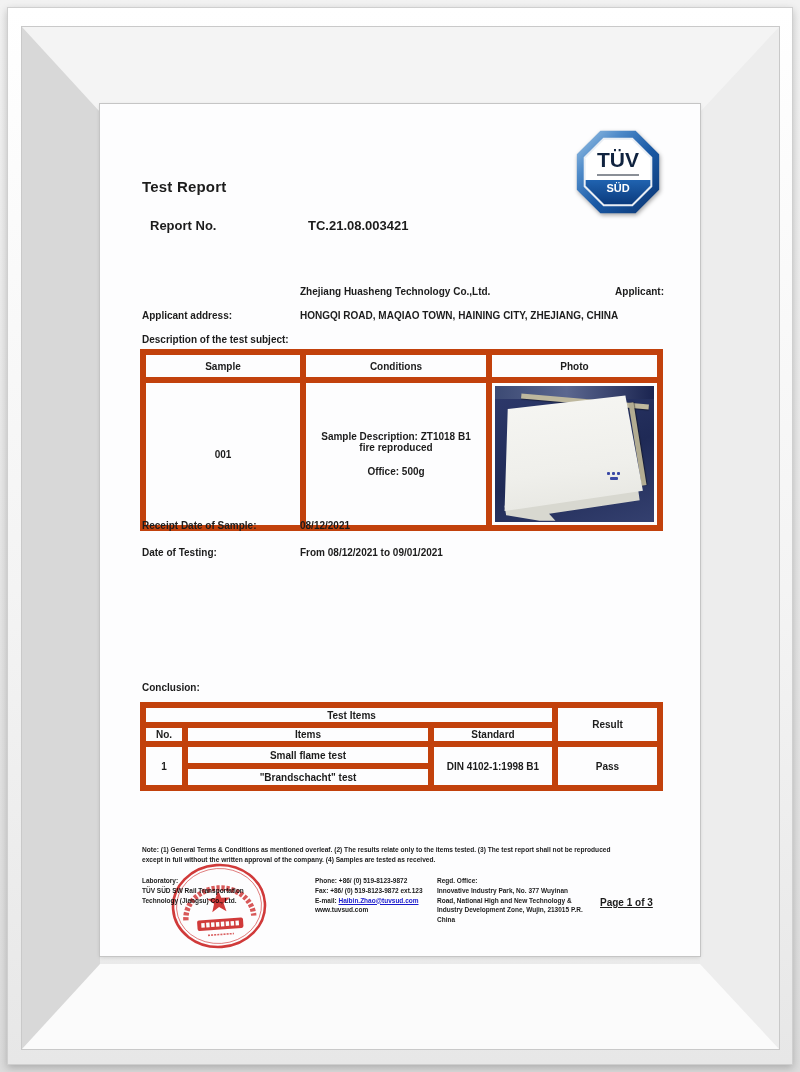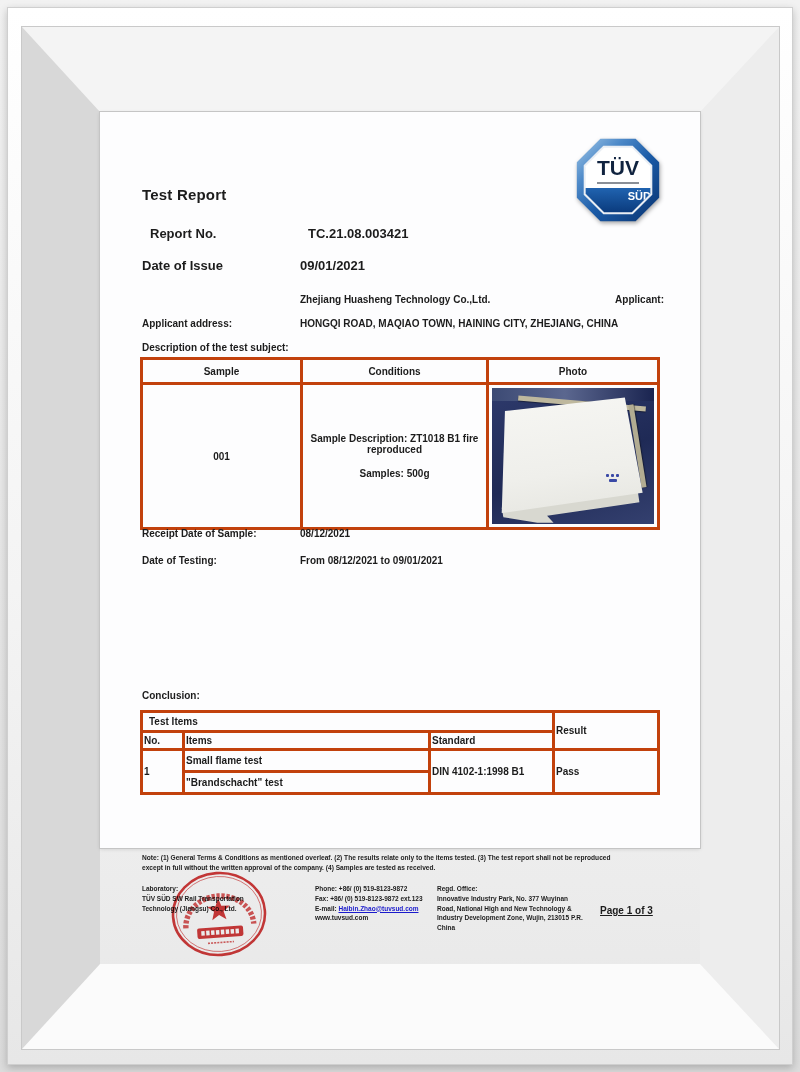--- a/index.html
+++ b/index.html
@@ -5,55 +5,55 @@
   html,body{margin:0;padding:0;}
   body{width:800px;height:1072px;font-family:"Liberation Sans",sans-serif;}
   .scene{position:relative;width:800px;height:1072px;background:linear-gradient(180deg,#f2f2f2,#dcdcdc);overflow:hidden;}
 
   
   .frame-lip{position:absolute;inset:7px;background:linear-gradient(180deg,#ffffff 0%,#f4f4f4 55%,#e7e7e7 100%);
              border:1px solid #cfcfcf;box-shadow:0 3px 8px rgba(0,0,0,.22);}
   .frame-bevel{position:absolute;left:22px;top:27px;right:21px;bottom:23px;
                border-style:solid;border-width:85px 79px 85px 78px;
                border-color:#f4f4f4 #ededed #fbfbfb #d8d8d8;outline:1px solid #c9c9c9;}
-  .paper{position:absolute;left:100px;top:112px;width:600px;height:736px;background:#fdfdfe;
+  .paper{position:absolute;left:100px;top:104px;width:600px;height:852px;background:#fdfdfe;
          outline:1px solid #c5c5c5;box-shadow:0 1px 4px rgba(0,0,0,.15);}
 
   
   .doc{position:absolute;inset:0;color:#1c1c1c;font-weight:bold;}
   .abs{position:absolute;}
   .frow{position:absolute;left:42px;right:36px;white-space:nowrap;}
   .frow .fval{position:absolute;left:158px;top:0;white-space:nowrap;}
   .lg{font-size:13px;}
   .sm{font-size:10px;}
   .title{font-size:15px;letter-spacing:.2px;}
 
   
   .logo{position:absolute;top:26px;right:40px;width:84px;height:84px;filter:drop-shadow(1px 2px 2px rgba(0,0,0,.35));}
   .oct{clip-path:polygon(29% 1%,71% 1%,99% 29%,99% 71%,71% 99%,29% 99%,1% 71%,1% 29%);}
   .oct-outer{position:absolute;inset:0;background:linear-gradient(135deg,#a6cbe9 0%,#4e8ac9 28%,#1a5aa6 55%,#0a3470 100%);}
   .oct-mid{position:absolute;inset:7px;background:#e9eef4;}
   .oct-inner{position:absolute;inset:9px;background:#ffffff;overflow:hidden;}
   .logo-tuv{position:absolute;top:9px;left:0;right:0;text-align:center;font-size:21px;color:#10233f;letter-spacing:0;}
   .logo-micro{position:absolute;top:35px;left:18%;right:18%;height:2px;background:#8a8f97;}
   .logo-band{position:absolute;left:0;right:0;bottom:0;height:25px;background:linear-gradient(180deg,#2063b0,#0a3a7c);
-             text-align:right;font-size:11px;color:#fff;padding-top:2px;box-sizing:border-box;}
+             text-align:center;font-size:11px;color:#fff;padding-top:2px;box-sizing:border-box;}
 
   
   table{border-collapse:collapse;table-layout:fixed;}
   .t1,.t2{position:absolute;left:40px;width:517px;}
   .t1{top:245px;}
   .t2{top:598px;}
-  th,td{border:3px solid #c2410c;font-weight:bold;color:#1c1c1c;overflow:hidden;}
+  th,td{border:6px solid #c2410c;font-weight:bold;color:#1c1c1c;overflow:hidden;}
   .t1 th{height:20px;font-size:10px;text-align:center;}
   .t1 td{font-size:10px;text-align:center;vertical-align:middle;}
   .desc-cell div{margin:0 6px;}
   .desc-gap{height:13px;}
   .photo-cell{padding:3px;}
-  .t2 th,.t2 td{font-size:10px;text-align:left;vertical-align:middle;}
+  .t2 th,.t2 td{font-size:10px;text-align:center;vertical-align:middle;}
   .t2 .rowA{height:20px;} .t2 .rowB{height:18px;border-radius:6px;} .t2 .rowC{height:22px;} .t2 .rowD{height:22px;}
   .left-pad{text-align:left;padding-left:6px;}
 
   
   .photo{position:relative;width:100%;height:136px;background:linear-gradient(160deg,#2e3a6c 0%,#1f2a56 55%,#34406f 100%);overflow:hidden;}
   .photo-topband{position:absolute;top:0;left:0;right:0;height:13px;background:linear-gradient(90deg,#3c4a74 0%,#5b678f 45%,#1a2450 100%);}
   .ruler-top{position:absolute;width:128px;height:5px;background:#beb89e;top:13px;left:26px;transform:rotate(5deg);box-shadow:0 1px 1px rgba(0,0,0,.4);}
   .ruler-right{position:absolute;width:5px;height:84px;background:#b2ac92;top:16px;right:14px;transform:rotate(-9deg);box-shadow:1px 0 1px rgba(0,0,0,.4);}
   .sheet-under{position:absolute;inset:0;clip-path:polygon(6% 88%,90% 76%,91% 84%,34% 94%,38% 99%,28% 99%,7% 95%);background:#d8d8d0;}
   .sheet{position:absolute;inset:0;clip-path:polygon(8% 17%,82% 7%,93% 77%,6% 92%);background:linear-gradient(172deg,#f7f7f4 0%,#efefeb 60%,#e3e3dd 100%);}
@@ -89,24 +89,20 @@
           <div class="logo-micro"></div>
           <div class="logo-band">SÜD</div>
         </div>
       </div>
 
       <div class="abs title" style="left:42px;top:74px;">Test Report</div>
 
       <div class="frow lg" style="top:114px;margin-left:8px;">
         <span>Report No.</span>
         <span class="fval">TC.21.08.003421</span>
-      </div>
-      <div class="frow lg" style="top:146px;">
-        <span>Date of Issue</span>
-        <span class="fval">09/01/2021</span>
       </div>
 
       <div class="frow sm" style="top:182px;text-align:right;">
         <span>Applicant:</span>
         <span class="fval">Zhejiang Huasheng Technology Co.,Ltd.</span>
       </div>
       <div class="frow sm" style="top:206px;">
         <span>Applicant address:</span>
         <span class="fval">HONGQI ROAD, MAQIAO TOWN, HAINING CITY, ZHEJIANG, CHINA</span>
       </div>
@@ -123,21 +119,21 @@
             <tr>
           <th>Sample</th>
           <th>Conditions</th>
           <th>Photo</th>
         </tr>
         <tr>
           <td>001</td>
           <td class="desc-cell">
             <div>Sample Description: ZT1018 B1 fire reproduced</div>
             <div class="desc-gap"></div>
-            <div>Samples: 500g</div>
+            <div>Office: 500g</div>
           </td>
           <td class="photo-cell">
             <div class="photo">
               <div class="photo-topband"></div>
               <div class="ruler-top"></div>
               <div class="ruler-right"></div>
               <div class="sheet-under"></div>
               <div class="sheet"></div>
               <div class="sheet-marks">
                     <i></i>

